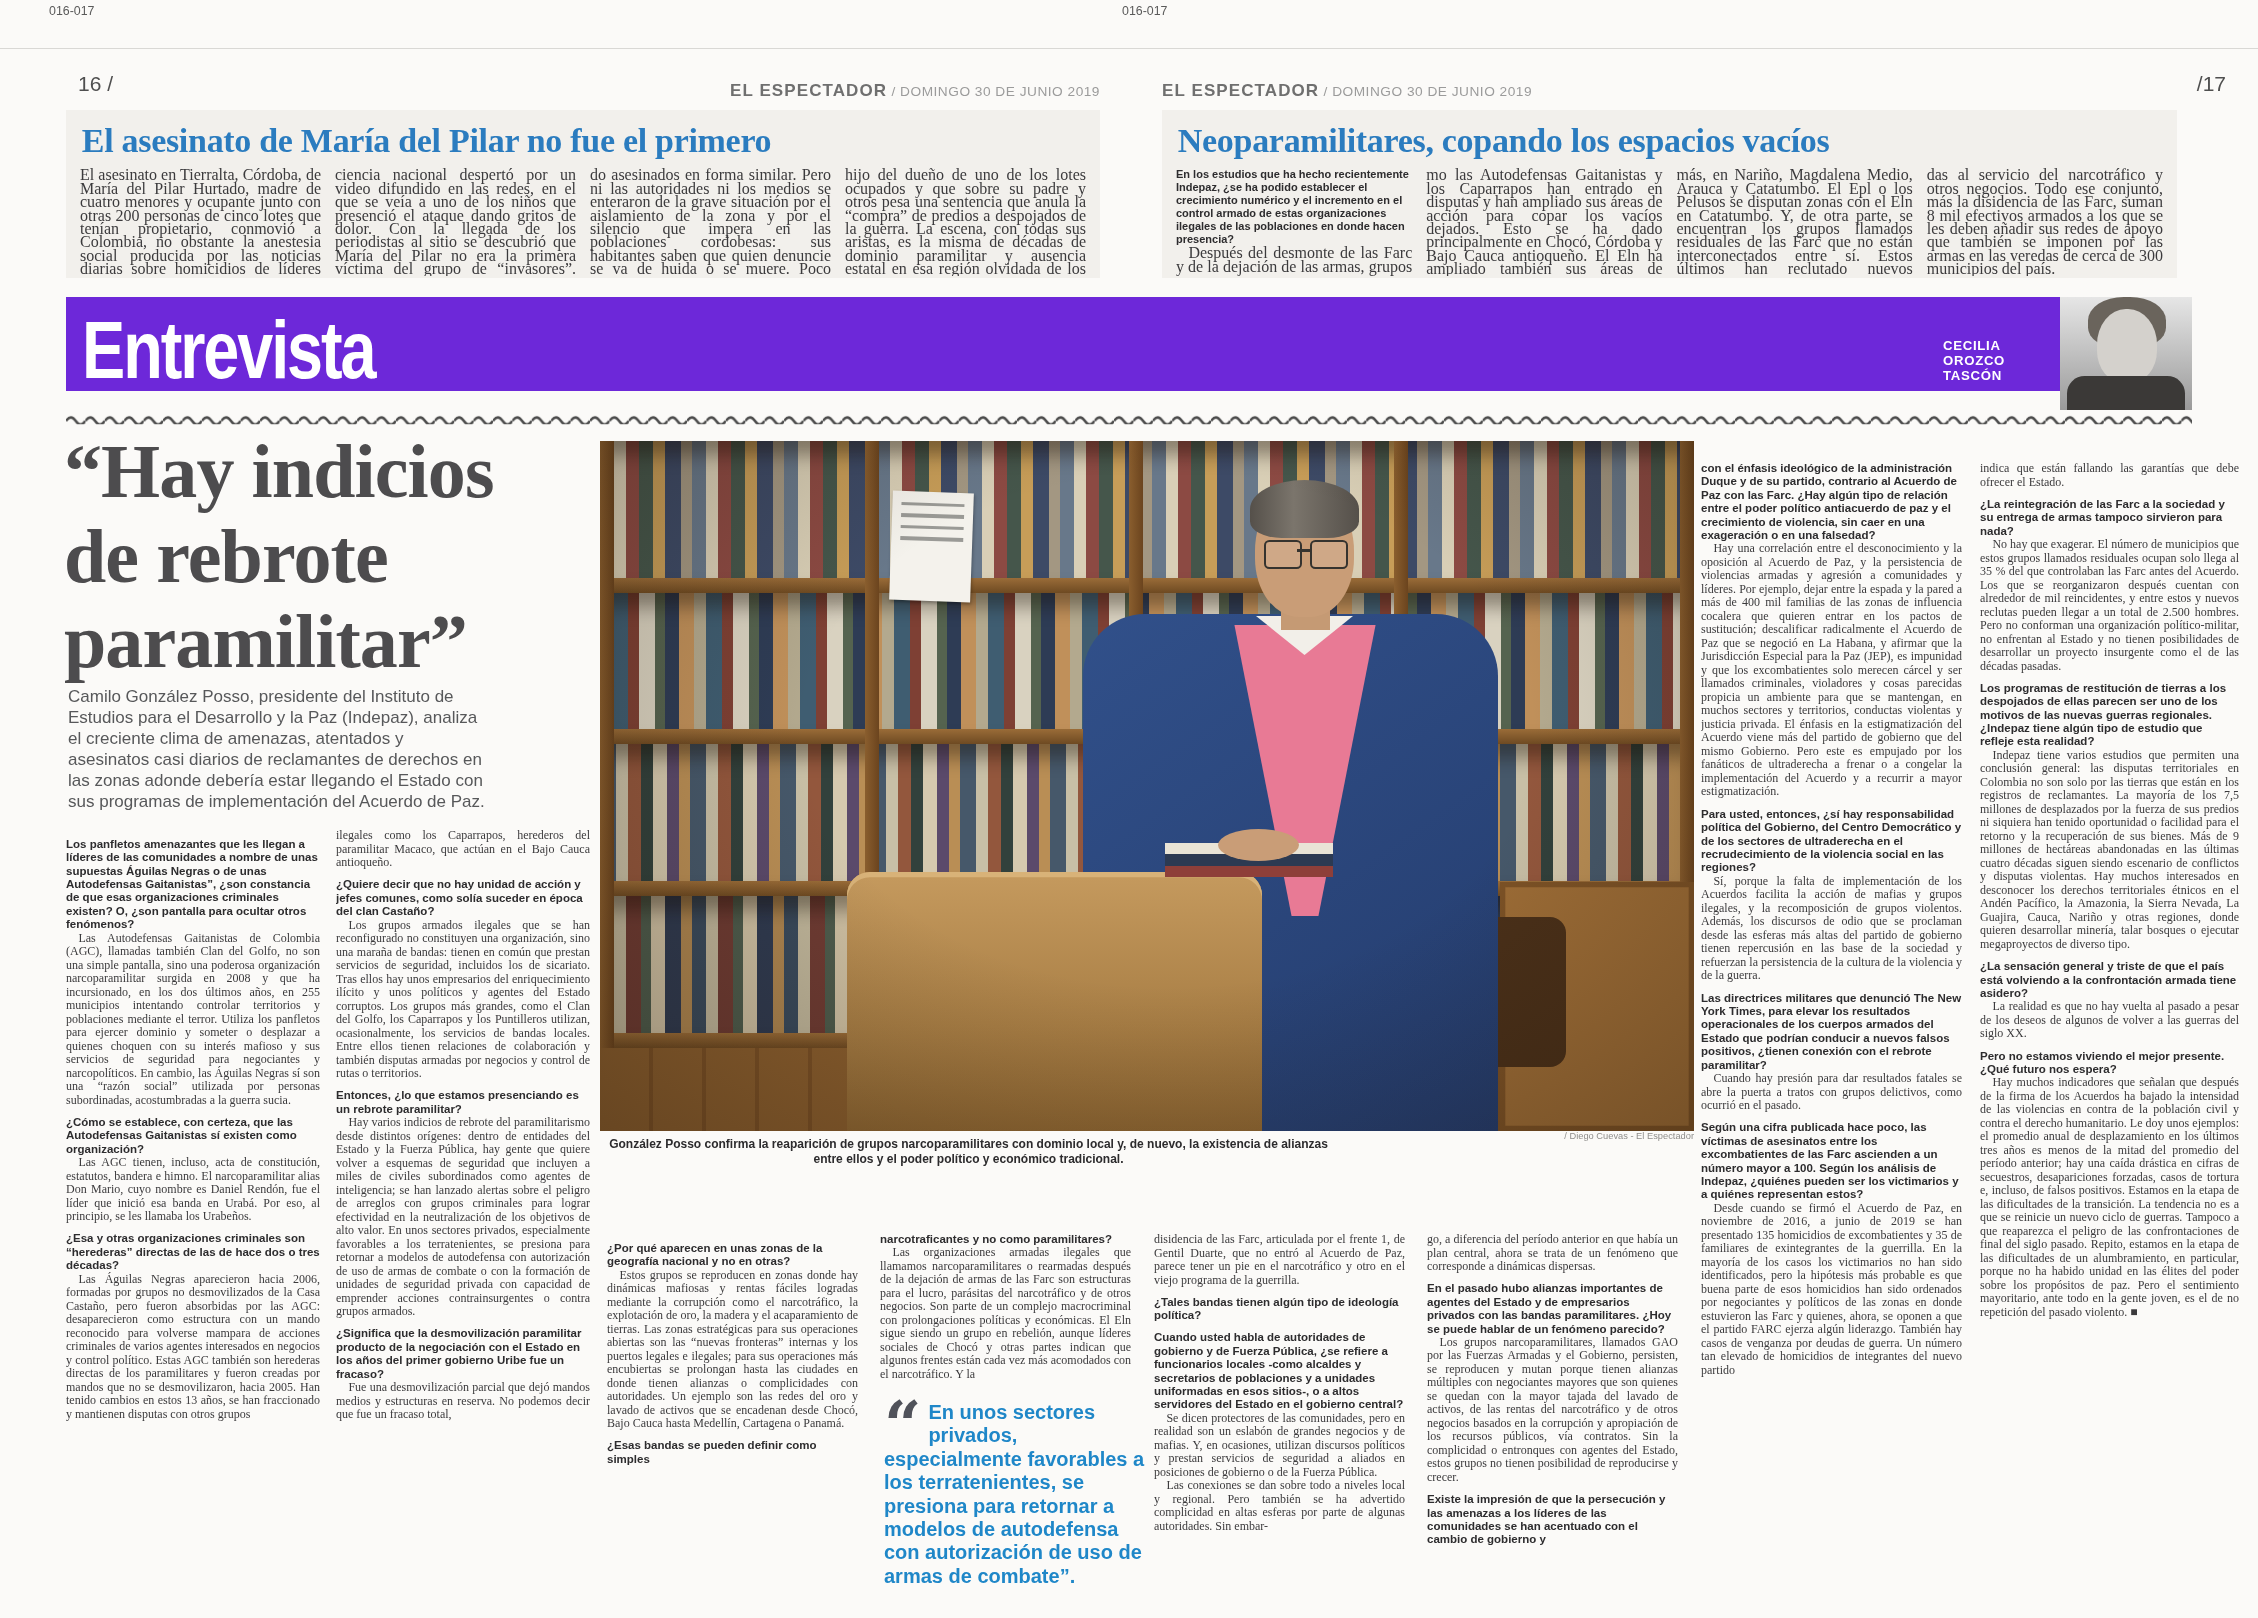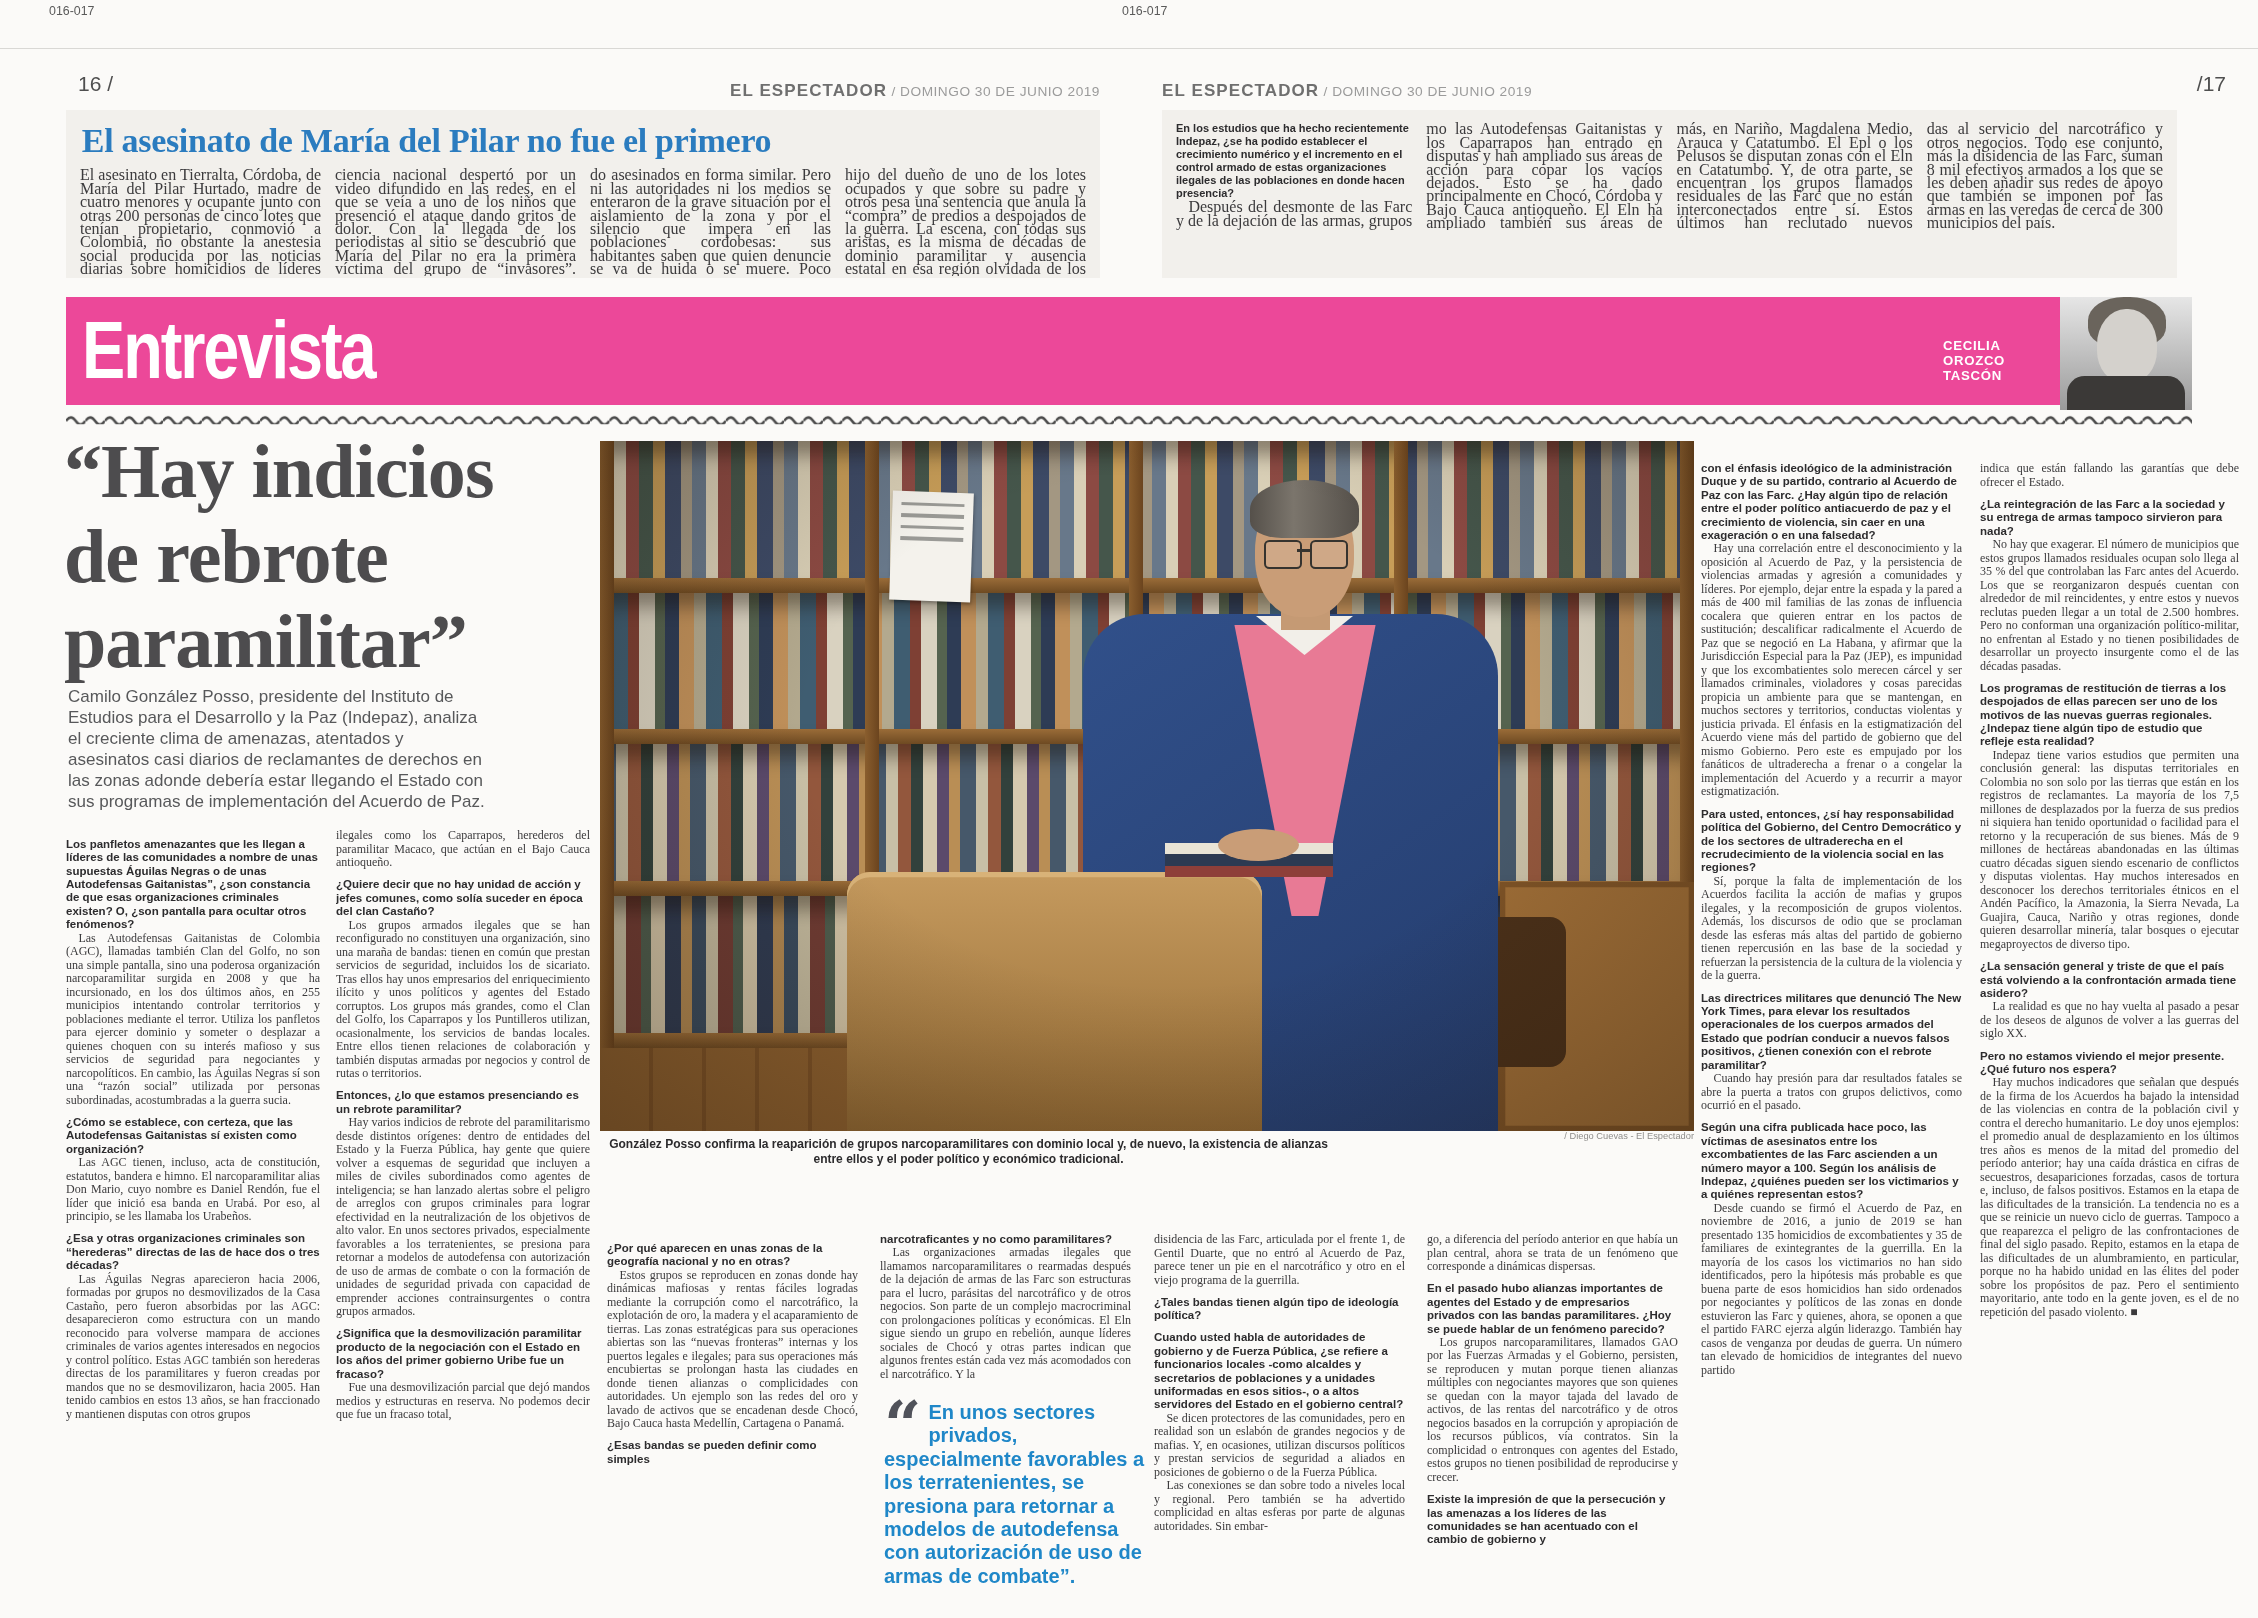--- a/index.html
+++ b/index.html
@@ -23,21 +23,21 @@
 
   .blk{margin:0;}
   .blk.q,.blk.qc{font-family:"Liberation Sans",sans-serif;font-weight:700;font-size:11.5px;
                  line-height:13.4px;color:#2d2c2e;text-align:left;}
   .blk.a,.blk.ac{font-family:"Liberation Serif",serif;font-size:12px;line-height:13.5px;color:#3b3a3c;}
   .blk.a{text-indent:12.4px;}
   .tcol .blk.q{margin-top:8.8px;}
   .topbox .blk.a,.topbox .blk.ac{font-size:16px;line-height:13.4px;}
   .topbox .blk.q{font-size:11px;line-height:13px;}
 
-  .banner{position:absolute;left:66px;top:297px;width:2126px;height:108px;background:#ec4899;}
+  .banner{position:absolute;left:66px;top:297px;width:2126px;height:94px;background:#6d28d9;}
   .banner .label{position:absolute;left:16px;top:7px;color:#fff;font-family:"Liberation Sans",sans-serif;
                  font-weight:800;font-size:81px;letter-spacing:-2.6px;transform:scaleX(.8);transform-origin:left top;}
   .banner .byline{position:absolute;right:152px;top:41px;width:97px;color:#fff;
                   font:700 13.2px/15px "Liberation Sans",sans-serif;letter-spacing:0.7px;white-space:pre-line;}
   .portrait{position:absolute;right:0;top:0;width:132px;height:113px;overflow:hidden;
             background:linear-gradient(#e6e6e6,#9a9a9a);}
   .portrait .p-hair{position:absolute;left:28px;top:0;width:78px;height:51px;border-radius:46% 46% 40% 40%;background:#6a645c;}
   .portrait .p-face{position:absolute;left:37px;top:12.4px;width:60px;height:74px;border-radius:48% 48% 44% 44%;background:#d4d1cc;}
   .portrait .p-sh{position:absolute;left:7px;top:79px;width:118px;height:35px;border-radius:17.6px 17.6px 0 0;background:#3b3937;}
 
@@ -127,20 +127,21 @@
       <div class="bcol">
           <p class="blk ac">do asesinados en forma similar. Pero ni las autoridades ni los medios se enteraron de la grave situación por el aislamiento de la zona y por el silencio que impera en las poblaciones cordobesas: sus habitantes saben que quien denuncie se va de huida o se muere. Poco después también se supo que el alcalde de Tierralta es el</p>
         </div>
       <div class="bcol">
           <p class="blk ac">hijo del dueño de uno de los lotes ocupados y que sobre su padre y otros pesa una sentencia que anula la “compra” de predios a despojados de la guerra. La escena, con todas sus aristas, es la misma de décadas de dominio paramilitar y ausencia estatal en esa región olvidada de los gobiernos centrales.</p>
         </div>
     </div>
   </div>
 
   <div class="topbox" style="left:1162px;top:110px;width:1015px;height:168px;">
+    <h2>Neoparamilitares, copando los espacios vacíos</h2>
     <div class="boxcols">
       <div class="bcol">
           <p class="blk q">En los estudios que ha hecho recientemente Indepaz, ¿se ha podido establecer el crecimiento numérico y el incremento en el control armado de estas organizaciones ilegales de las poblaciones en donde hacen presencia?</p>
           <p class="blk a">Después del desmonte de las Farc y de la dejación de las armas, grupos co-</p>
         </div>
       <div class="bcol">
           <p class="blk ac">mo las Autodefensas Gaitanistas y los Caparrapos han entrado en disputas y han ampliado sus áreas de acción para copar los vacíos dejados. Esto se ha dado principalmente en Chocó, Córdoba y Bajo Cauca antioqueño. El Eln ha ampliado también sus áreas de movilidad en esos departamentos y, ade-</p>
         </div>
       <div class="bcol">
           <p class="blk ac">más, en Nariño, Magdalena Medio, Arauca y Catatumbo. El Epl o los Pelusos se disputan zonas con el Eln en Catatumbo. Y, de otra parte, se encuentran los grupos llamados residuales de las Farc que no están interconectados entre sí. Estos últimos han reclutado nuevos efectivos y operan como ban-</p>

